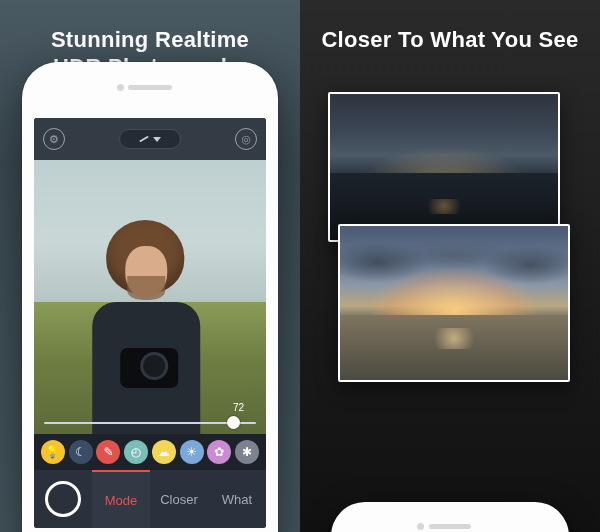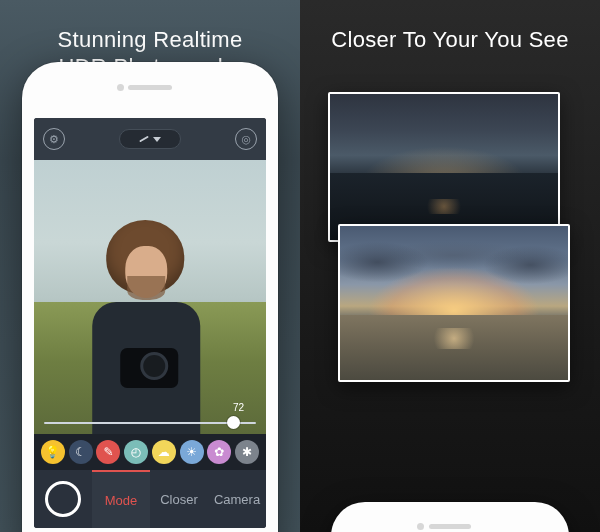--- a/index.html
+++ b/index.html
@@ -1,21 +1,21 @@
 <!DOCTYPE html>
 <html><head>
 <meta charset="utf-8">
 <style>
   * { margin:0; padding:0; box-sizing:border-box; }
   body { width:600px; height:532px; overflow:hidden; font-family:"Helvetica Neue",Arial,sans-serif; background:#888; }
   .stage { display:flex; width:600px; height:532px; }
   .panel { flex:1; position:relative; overflow:hidden; }
   .panel-left { background:linear-gradient(180deg,#4a5a63 0%,#3a4850 30%,#42525a 100%); }
   .panel-right { background:linear-gradient(180deg,#2a2a2a 0%,#1a1a1a 60%,#111 100%); }
-  .headline { color:#fff; text-align:center; font-weight:400; font-size:22px; line-height:27px; padding:26px 14px 12px; letter-spacing:0.3px; }
+  .headline { color:#fff; text-align:center; font-weight:700; font-size:22px; line-height:27px; padding:26px 14px 12px; letter-spacing:0.3px; }
   
   .phone { position:absolute; left:50%; transform:translateX(-50%); bottom:-40px; width:256px; height:510px; background:#fdfdfd; border-radius:36px; box-shadow:0 10px 40px rgba(0,0,0,.45),0 0 0 1px rgba(0,0,0,.1); }
   .phone .speaker { position:absolute; top:23px; left:50%; transform:translateX(-50%); width:44px; height:5px; background:#d7d7d7; border-radius:3px; }
   .phone .cam-dot { position:absolute; top:22px; left:95px; width:7px; height:7px; background:#d7d7d7; border-radius:50%; }
   .screen { position:absolute; top:56px; left:12px; width:232px; height:410px; background:#1d222a; border-radius:3px; overflow:hidden; }
   
   .topbar { position:absolute; top:0; left:0; right:0; height:42px; background:#333b45; display:flex; align-items:center; justify-content:space-between; padding:0 9px; }
   .tb-icon { width:22px; height:22px; border:1.4px solid #9aa3ad; border-radius:50%; display:flex; align-items:center; justify-content:center; }
   .tb-icon span { font-size:11px; color:#9aa3ad; }
   .tb-pill { width:62px; height:20px; background:#252b33; border-radius:11px; border:1px solid #444d57; display:flex; align-items:center; justify-content:center; gap:4px; }
@@ -154,31 +154,31 @@
           <div class="tab-shutter">
             <div class="shutter-ring"></div>
           </div>
           <div class="tab active">
               <span>Mode</span>
             </div>
           <div class="tab inactive">
               <span>Closer</span>
             </div>
           <div class="tab inactive">
-              <span>Camera</span>
+              <span>What</span>
             </div>
         </div>
 
       </div>
     </div>
   </div>
 
   <div class="panel panel-right">
     <div class="headline">
-      <div>Closer To Your You See</div>
+      <div>Closer To What You See</div>
     </div>
 
     <div class="compare">
       <div class="frame frame-top">
         <div class="sky1"></div>
         <div class="beach1"></div>
         <div class="refl1"></div>
       </div>
       <div class="frame frame-bot">
         <div class="sky2"></div>

